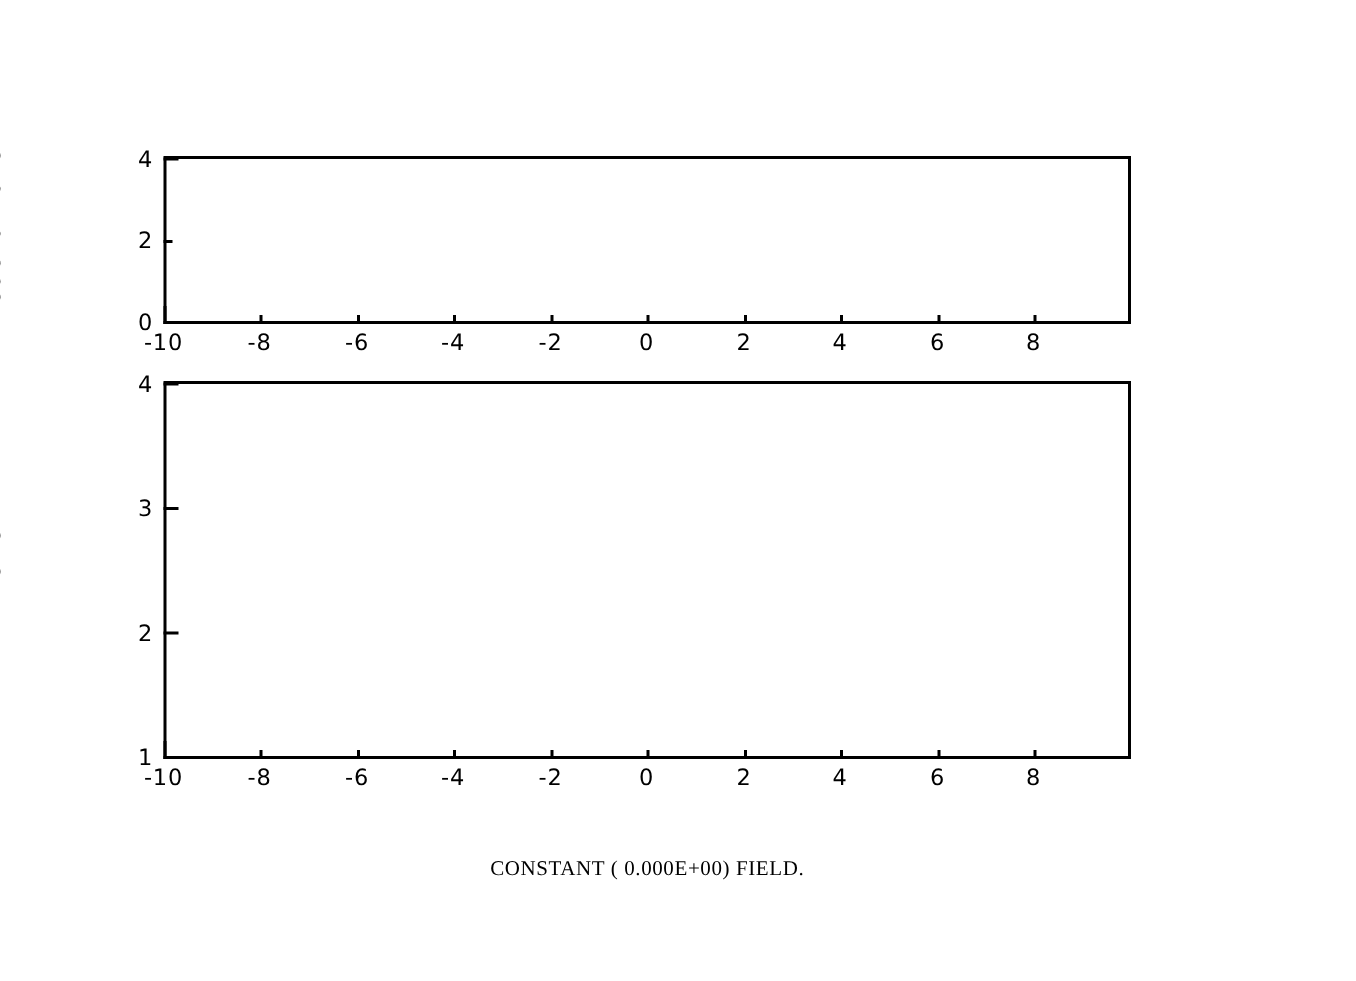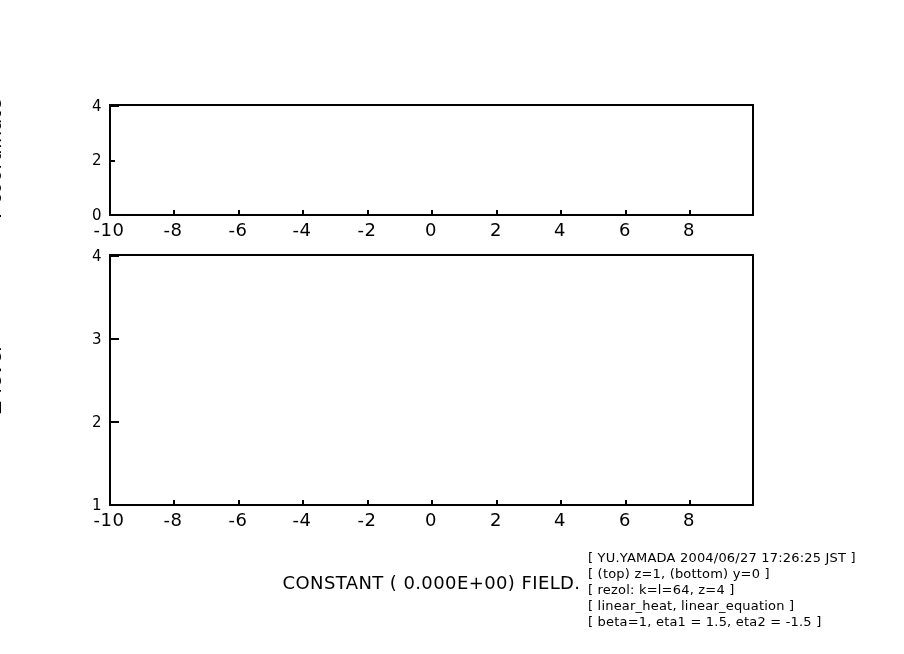--- a/index.html
+++ b/index.html
@@ -51,21 +51,21 @@
   }
   .tick-y {
     position: absolute;
     height: 2px;
     background: #000;
   }
 
   
   .xlabel {
     position: absolute;
-    font-size: 18px;
+    font-size: 15px;
     letter-spacing: 0.5px;
     text-align: center;
     transform: translateX(-50%);
     white-space: nowrap;
   }
   .ylabel {
     position: absolute;
     font-size: 15px;
     letter-spacing: 0.5px;
     text-align: right;
@@ -101,23 +101,24 @@
     top: 533px;
     width: 645px;
     text-align: center;
     font-size: 21px;
     letter-spacing: 1px;
   }
 
   
   .annotation {
     position: absolute;
-    font-size: 18px;
+    font-size: 14px;
     letter-spacing: 0.4px;
     white-space: nowrap;
+    font-family: Liberation Serif, serif;
   }
   #top-field-annotation {
     left: 109px;
     top: 259px;
     width: 645px;
     text-align: center;
   }
   #bottom-field-annotation {
     left: 109px;
     top: 572px;
@@ -213,21 +214,14 @@
   <div class="ylabel" style="left:62px; top:505px; width:40px;">1</div>
   <div class="ylabel" style="left:62px; top:422px; width:40px;">2</div>
   <div class="ylabel" style="left:62px; top:339px; width:40px;">3</div>
   <div class="ylabel" style="left:62px; top:256px; width:40px;">4</div>
 
   <div class="axis-title-vert" id="bottom-y-axis-title">Z-level</div>
 
 
   <div class="annotation" id="bottom-field-annotation">CONSTANT ( 0.000E+00) FIELD.</div>
 
-  <div id="info-block">
-    <div>[ YU.YAMADA 2004/06/27 17:26:25 JST ]</div>
-    <div>[ (top) z=1, (bottom) y=0 ]</div>
-    <div>[ rezol: k=l=64, z=4 ]</div>
-    <div>[ linear_heat, linear_equation ]</div>
-    <div>[ beta=1, eta1 = 1.5, eta2 = -1.5 ]</div>
-  </div>
 
 </div>
 
 </body></html>

